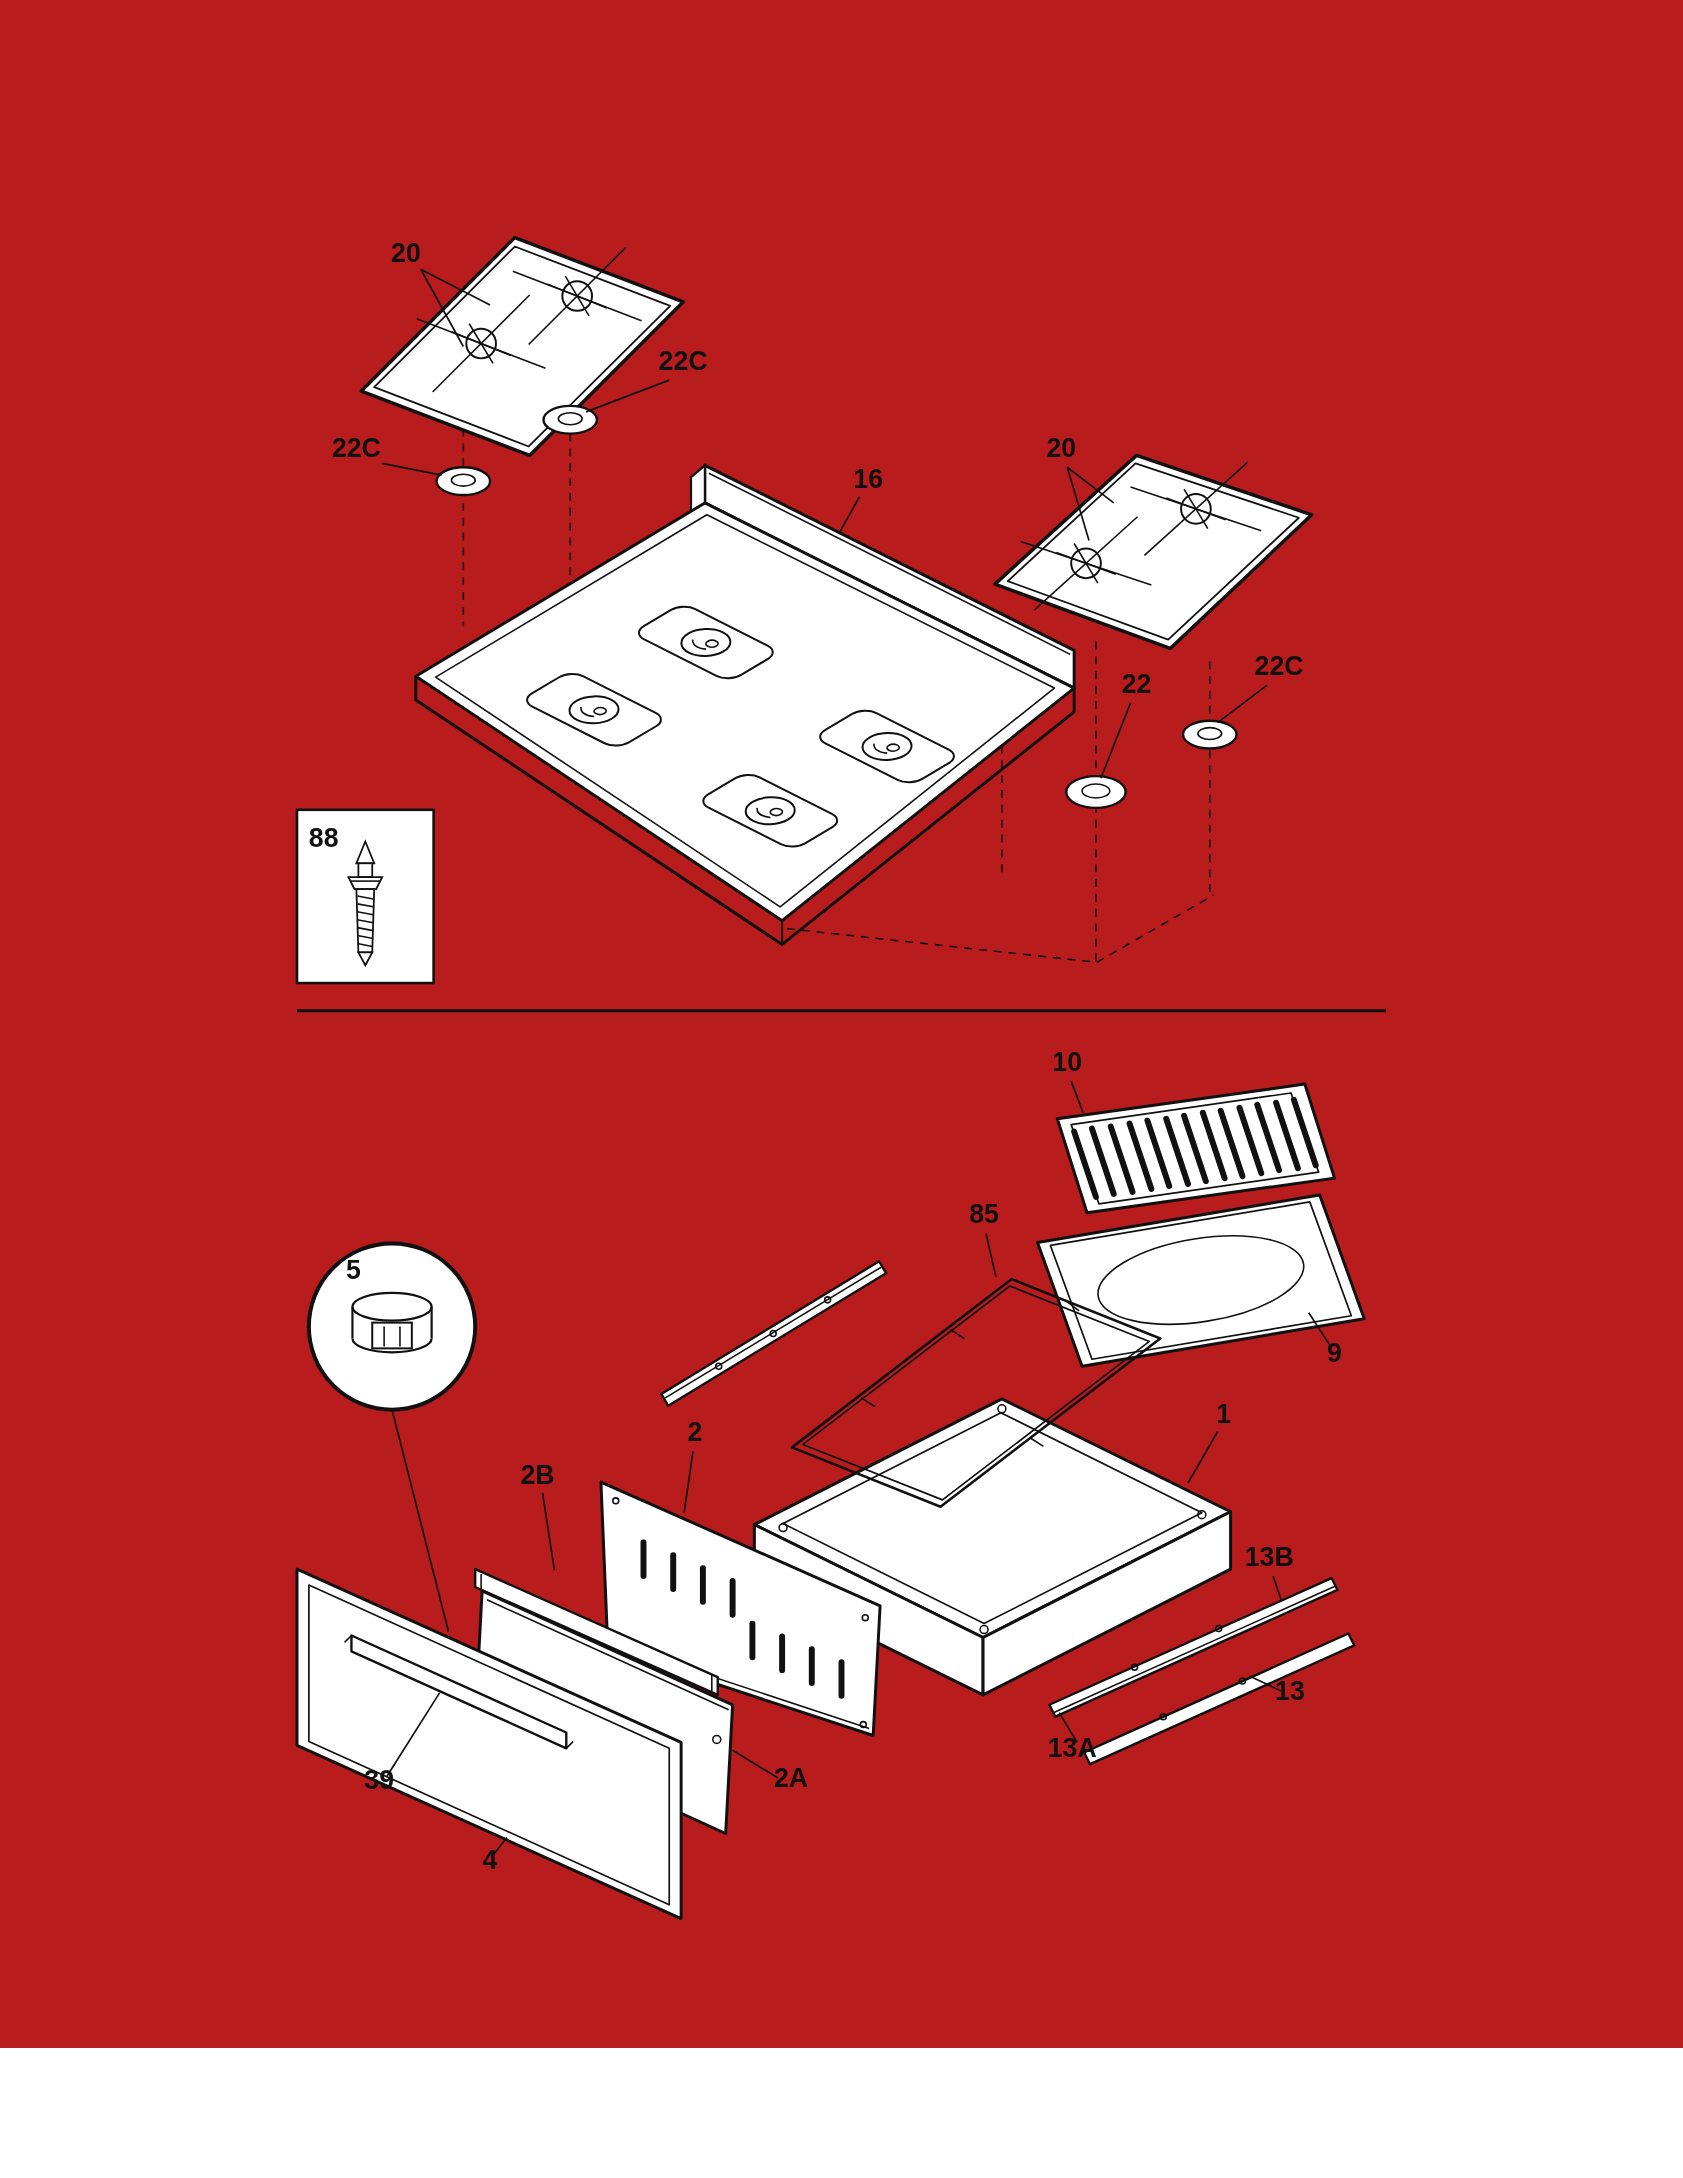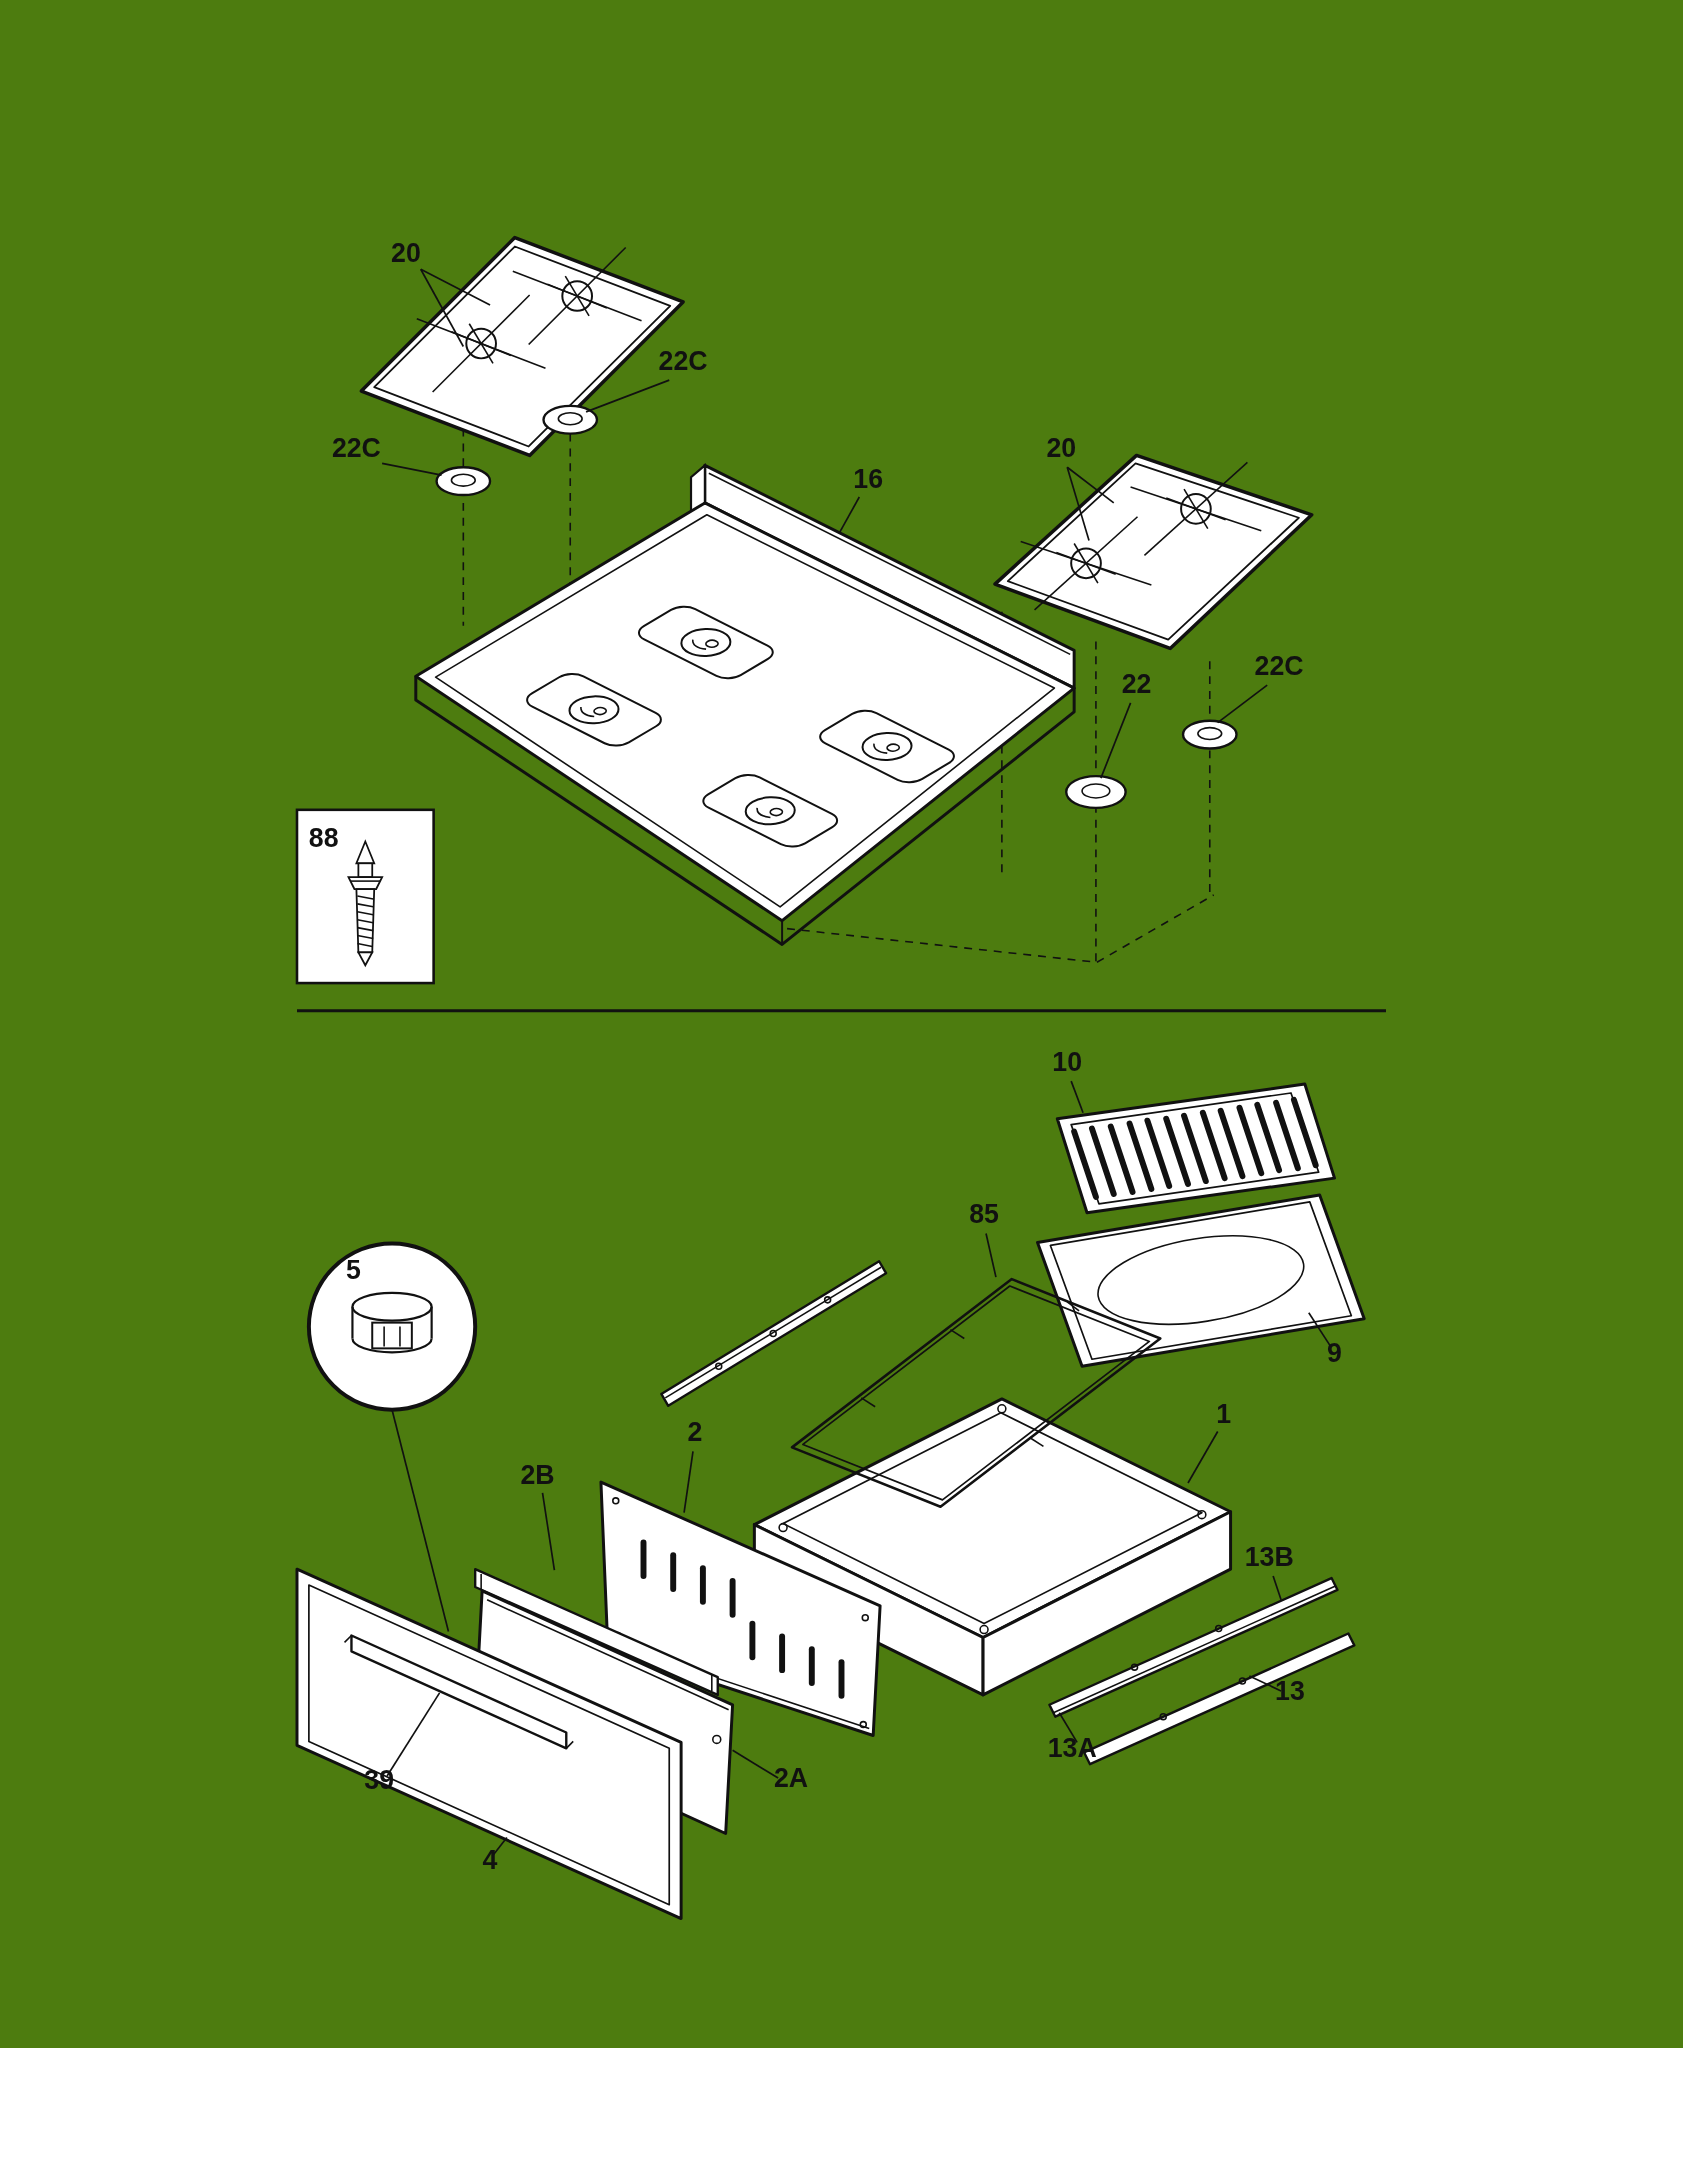--- a/index.html
+++ b/index.html
@@ -1,16 +1,16 @@
 <!DOCTYPE html>
 <html><head>
 <meta charset="utf-8">
 <style>
   html,body{margin:0;padding:0;background:#fff;}
-  .stage{width:1683px;height:2048px;position:relative;background:#4d7c0f;}
+  .stage{width:1683px;height:2048px;position:relative;background:#b91c1c;}
   svg{display:block;}
   .lbl{font-family:"Liberation Sans",sans-serif;font-weight:bold;font-size:27px;fill:#111;}
   .ln{stroke:#111;fill:none;}
   .fw{fill:#fff;stroke:#111;}
   .dash{stroke:#111;fill:none;stroke-width:1.6;stroke-dasharray:8 7;}
   .leader{stroke:#111;stroke-width:1.7;fill:none;}
   .slot{stroke:#111;stroke-width:6;stroke-linecap:round;}
   .thin{stroke:#111;stroke-width:1.6;fill:none;}
 </style>
 </head>

